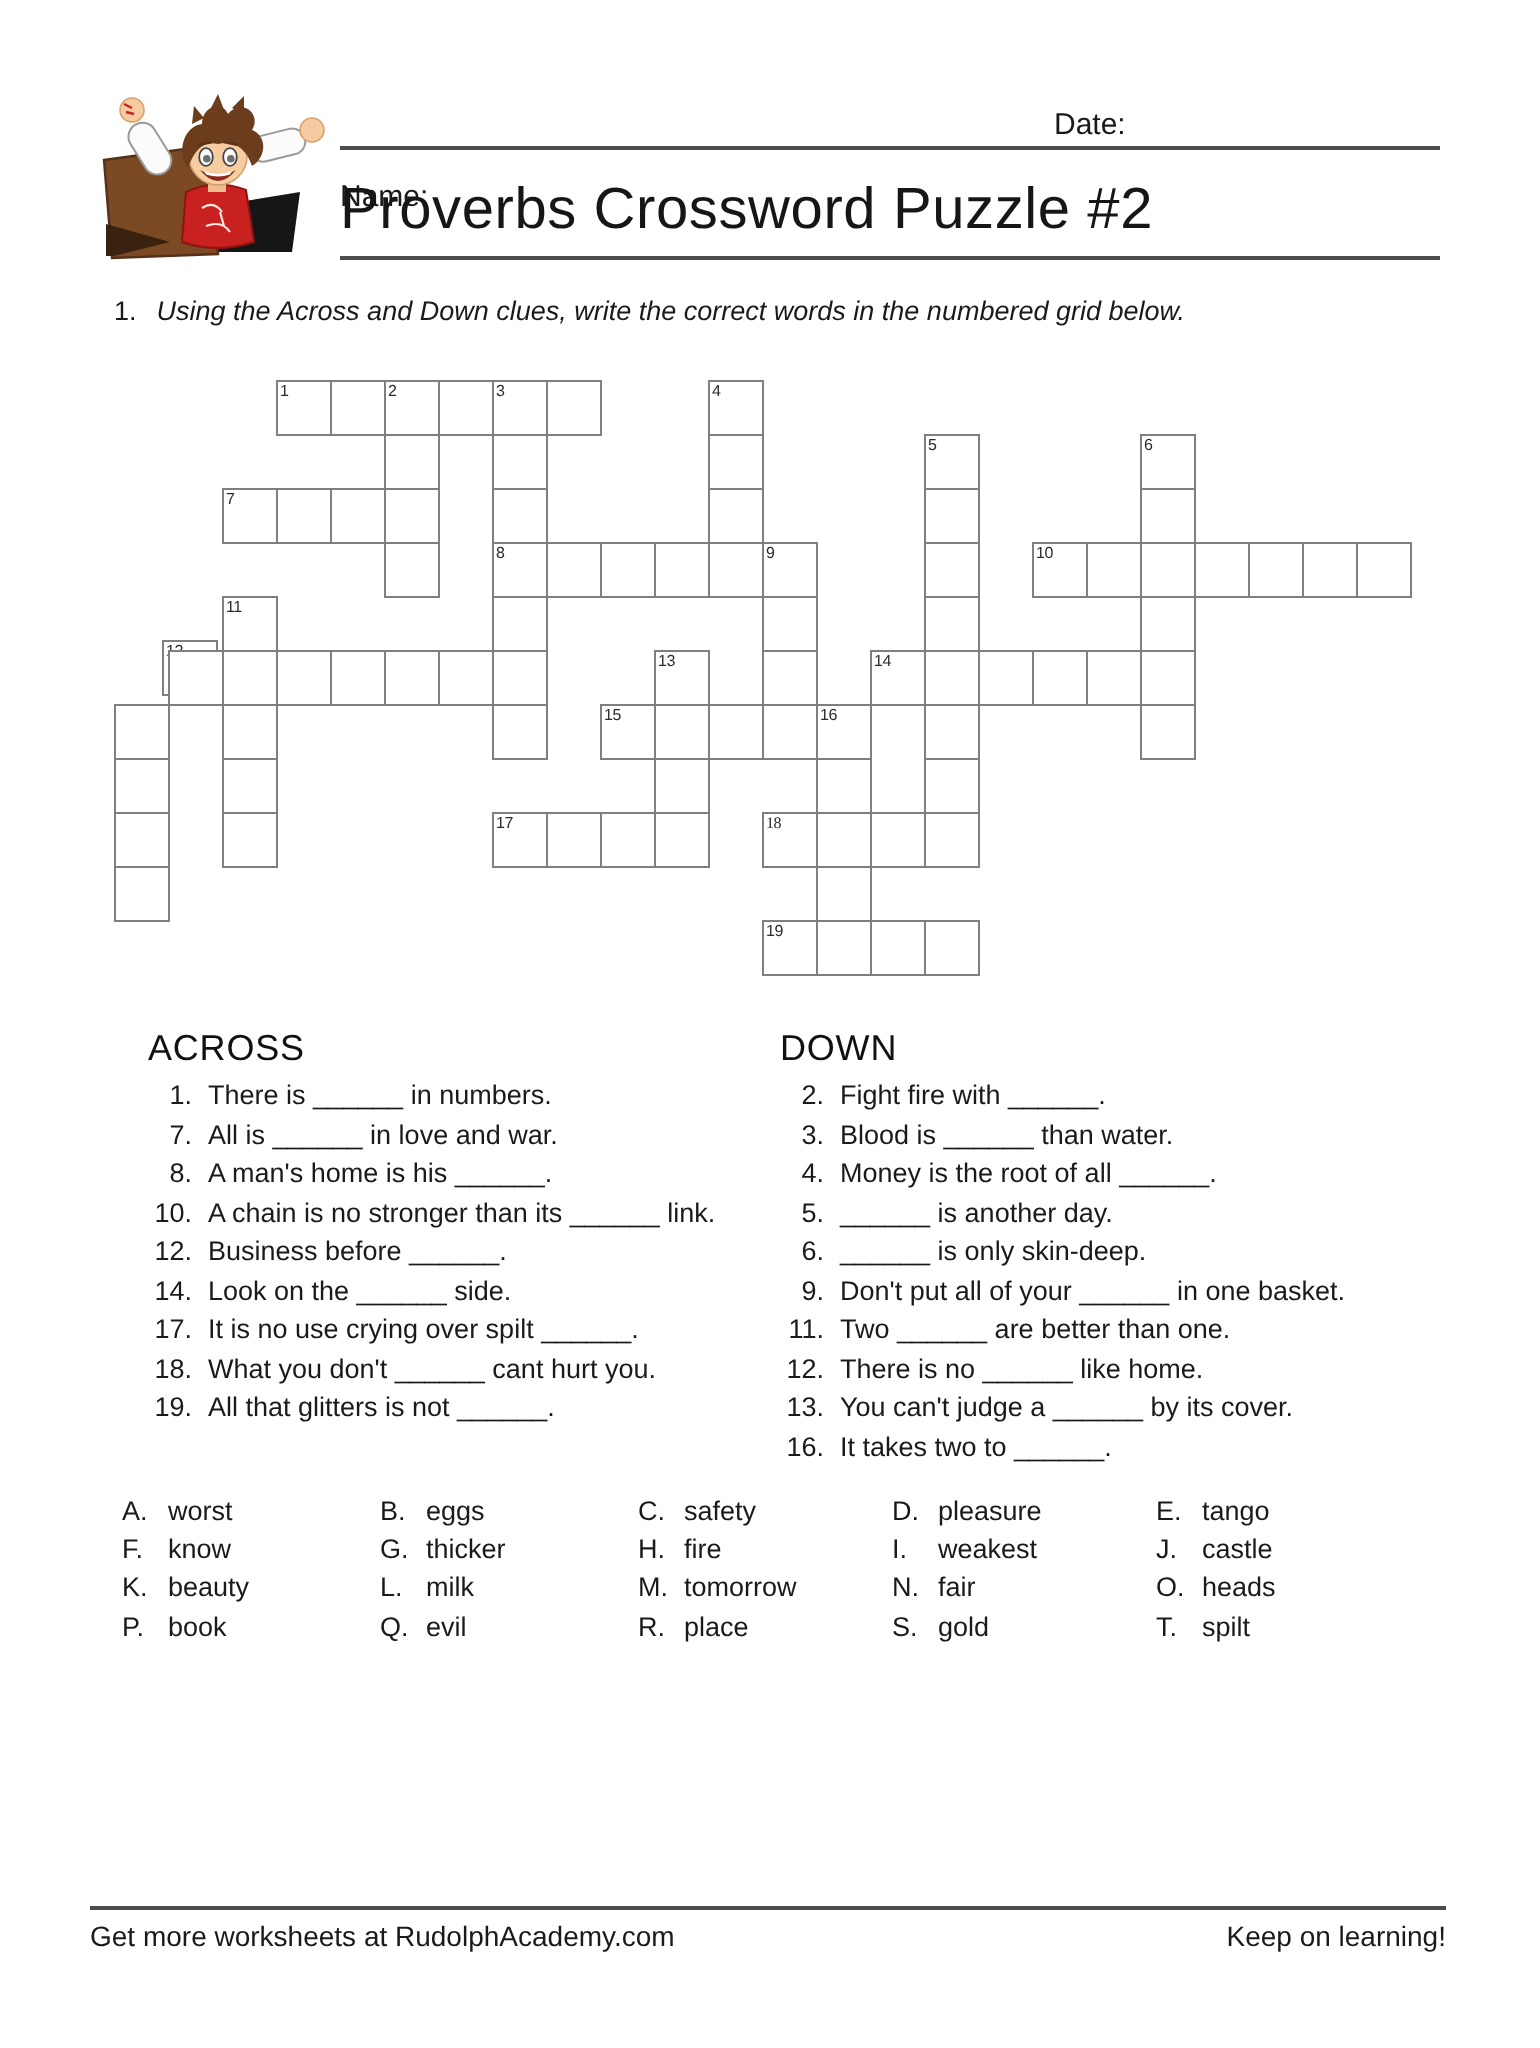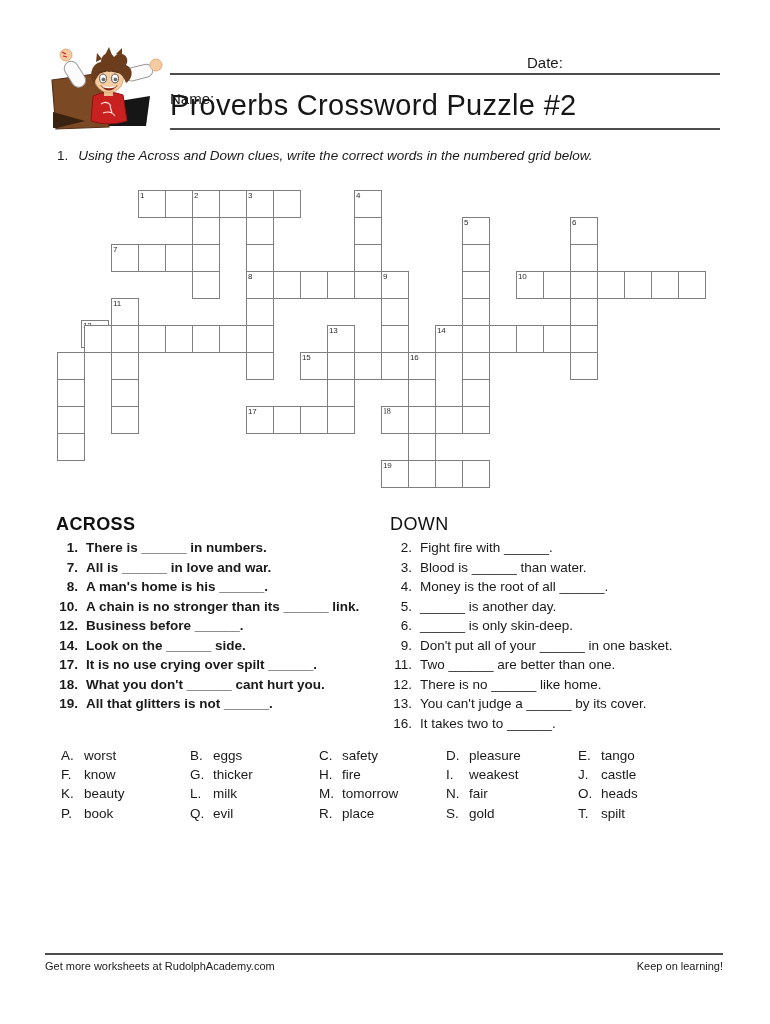--- a/index.html
+++ b/index.html
@@ -30,36 +30,36 @@
   .cell {
     position:absolute; width:28px; height:28px; box-sizing:border-box;
     border:1px solid #7f7f7f; background:#fff;
   }
   .cellnum {
     display:block; font-size:8px; line-height:9px; padding-left:1px;
     color:#2b2b2b; letter-spacing:-0.2px;
   }
   
   .clues-col { position:absolute; top:515px; font-size:13.5px; }
-  .col-across { left:56px;font-weight:bold; }
+  .col-across { left:74px; }
   .col-down  { left:390px; }
   .clues-header { font-size:18px; line-height:19px; letter-spacing:0.4px; margin-bottom:4px; color:#111; }
   .clue { display:flex; line-height:19.5px; white-space:nowrap; }
   .clue-num { width:22px; text-align:right; margin-right:8px; flex:none; }
   
   .wordbank {
     position:absolute; left:61px; top:746px; font-size:13.5px; line-height:19.2px;
     display:grid; grid-template-columns:129px 129px 127px 132px auto;
   }
   .wb-letter { display:inline-block; width:23px; }
   
   .footer-line { position:absolute; left:45px; top:953px; width:678px; border-top:2px solid #4d4d4d; }
   .footer-text {
     position:absolute; left:45px; top:960px; width:678px;
-    display:flex; justify-content:space-between; font-size:11px;
+    display:flex; justify-content:space-between; font-size:14px;
   }
 </style>
 </head>
 <body>
 
 <div class="page">
 
   <svg class="mascot" viewBox="0 0 112 84" aria-hidden="true">
 
     <polygon points="50,58 99,50 95,80 52,80" fill="#161616"></polygon>

